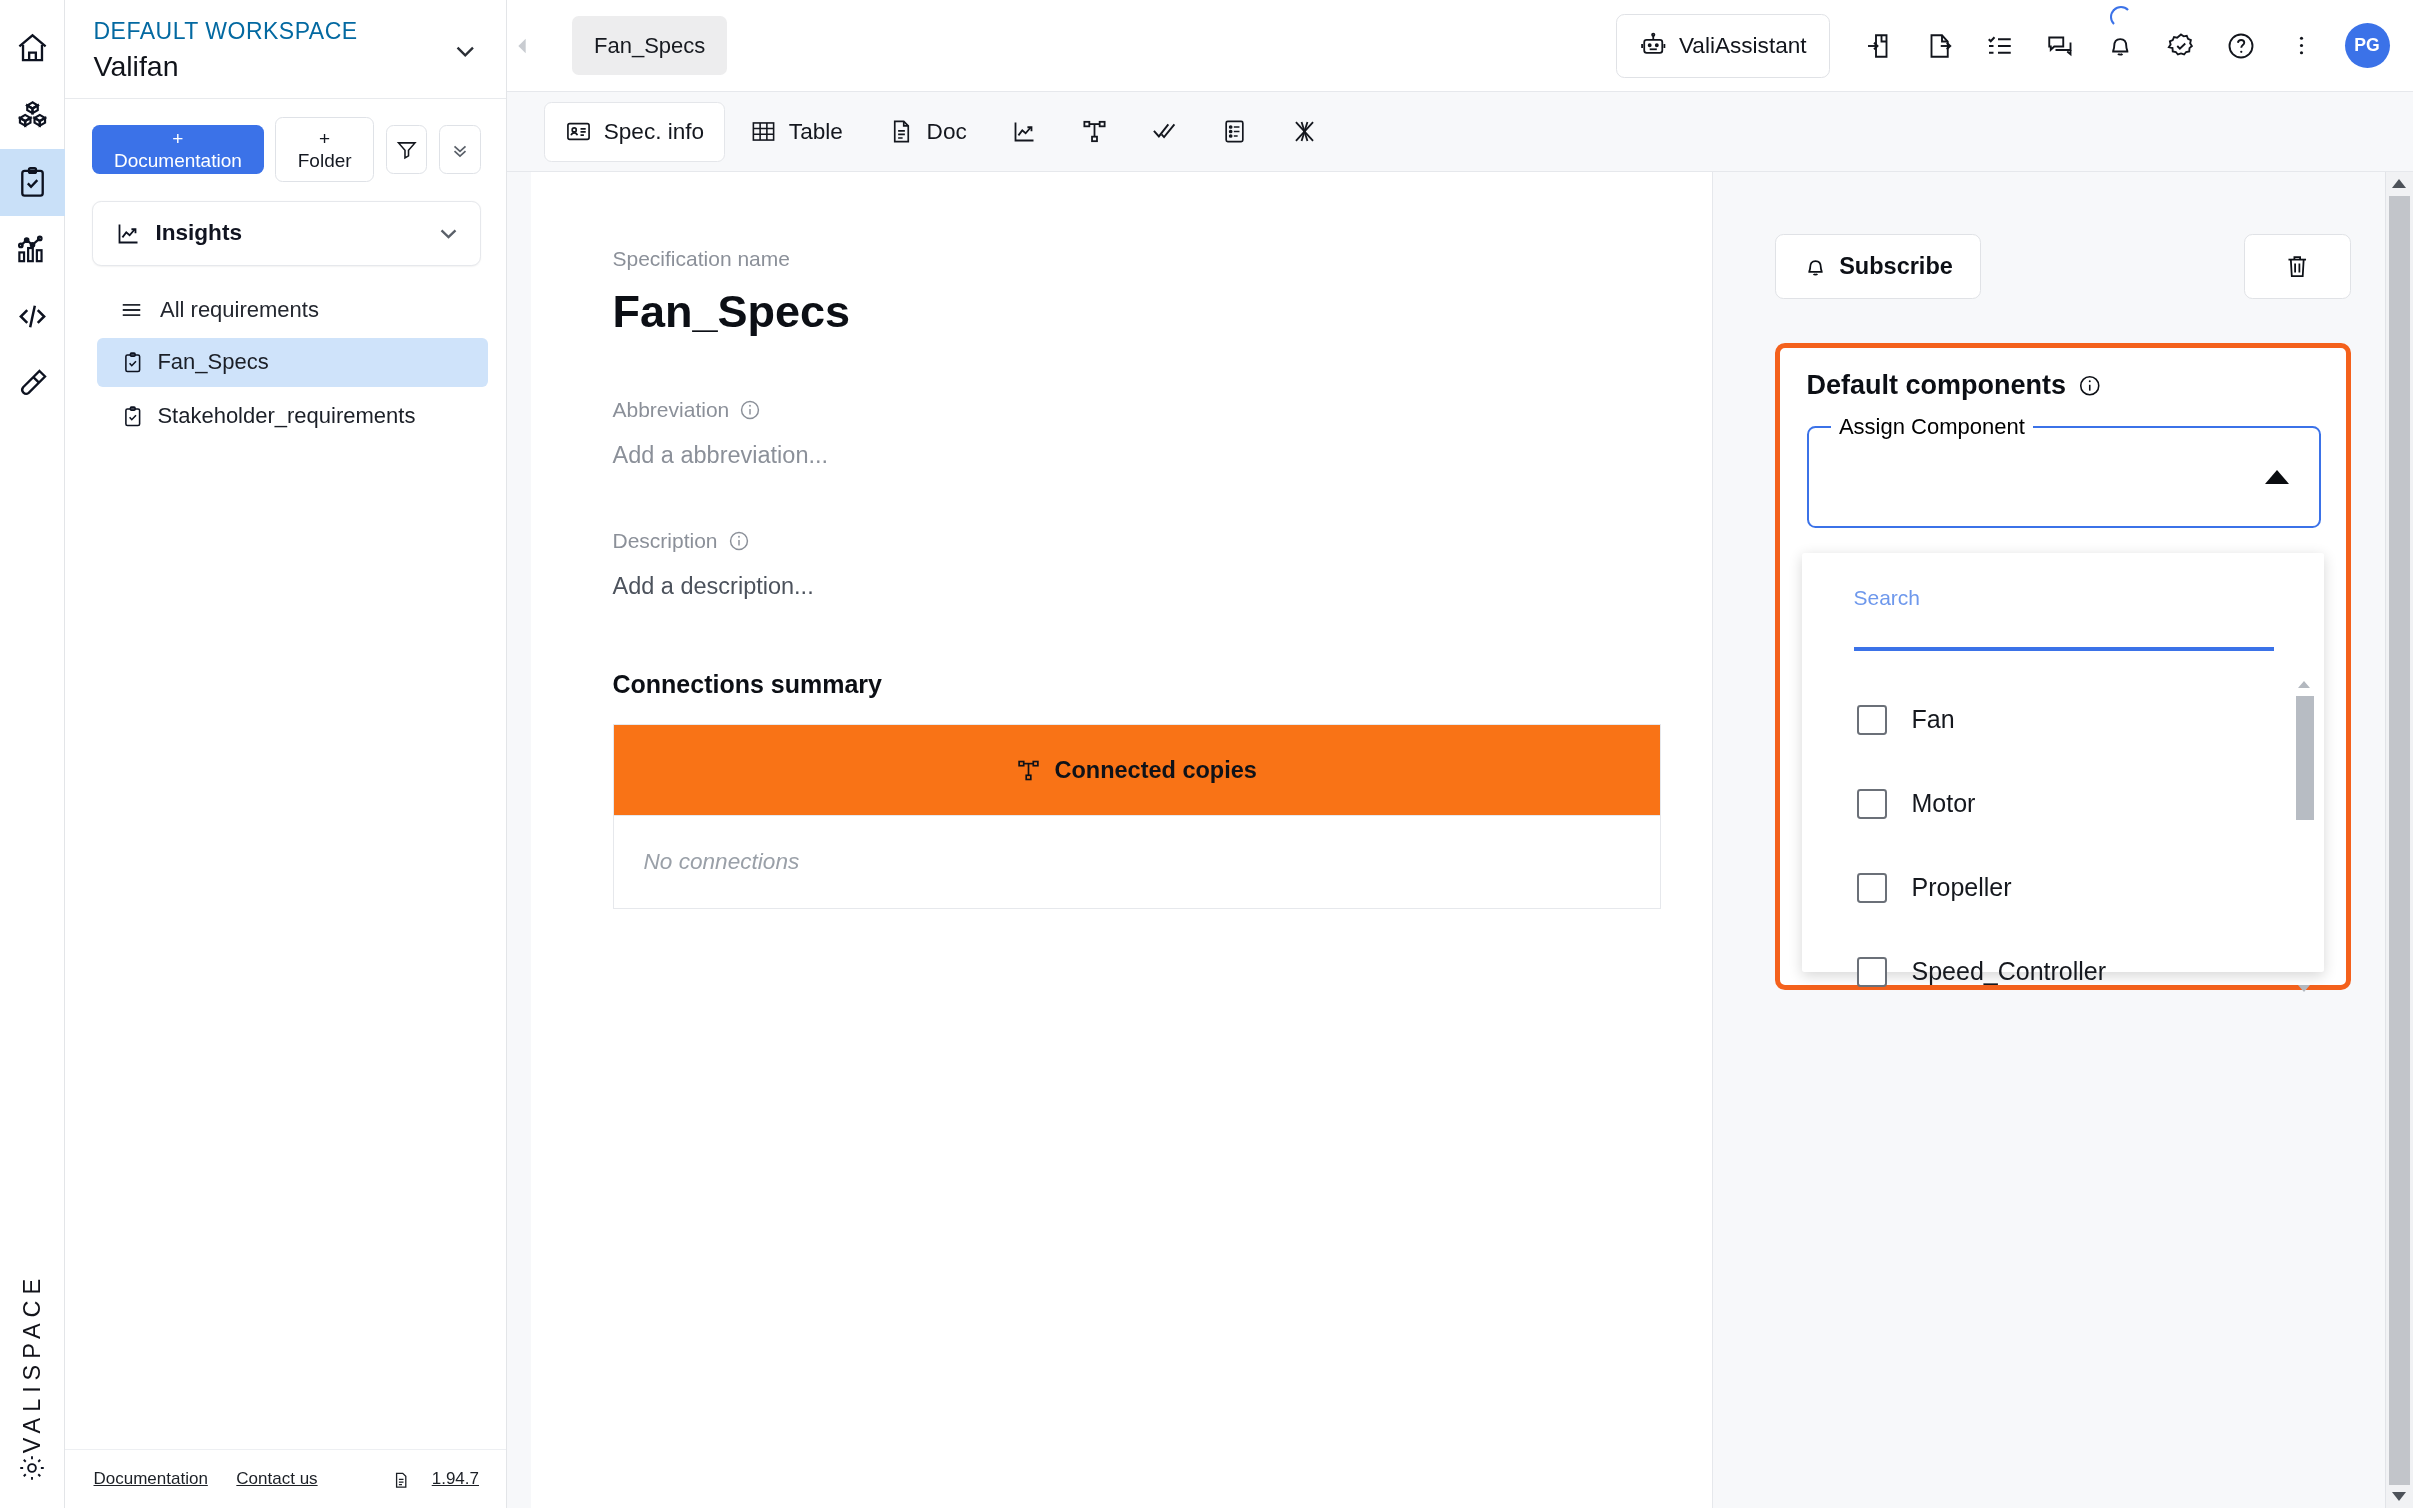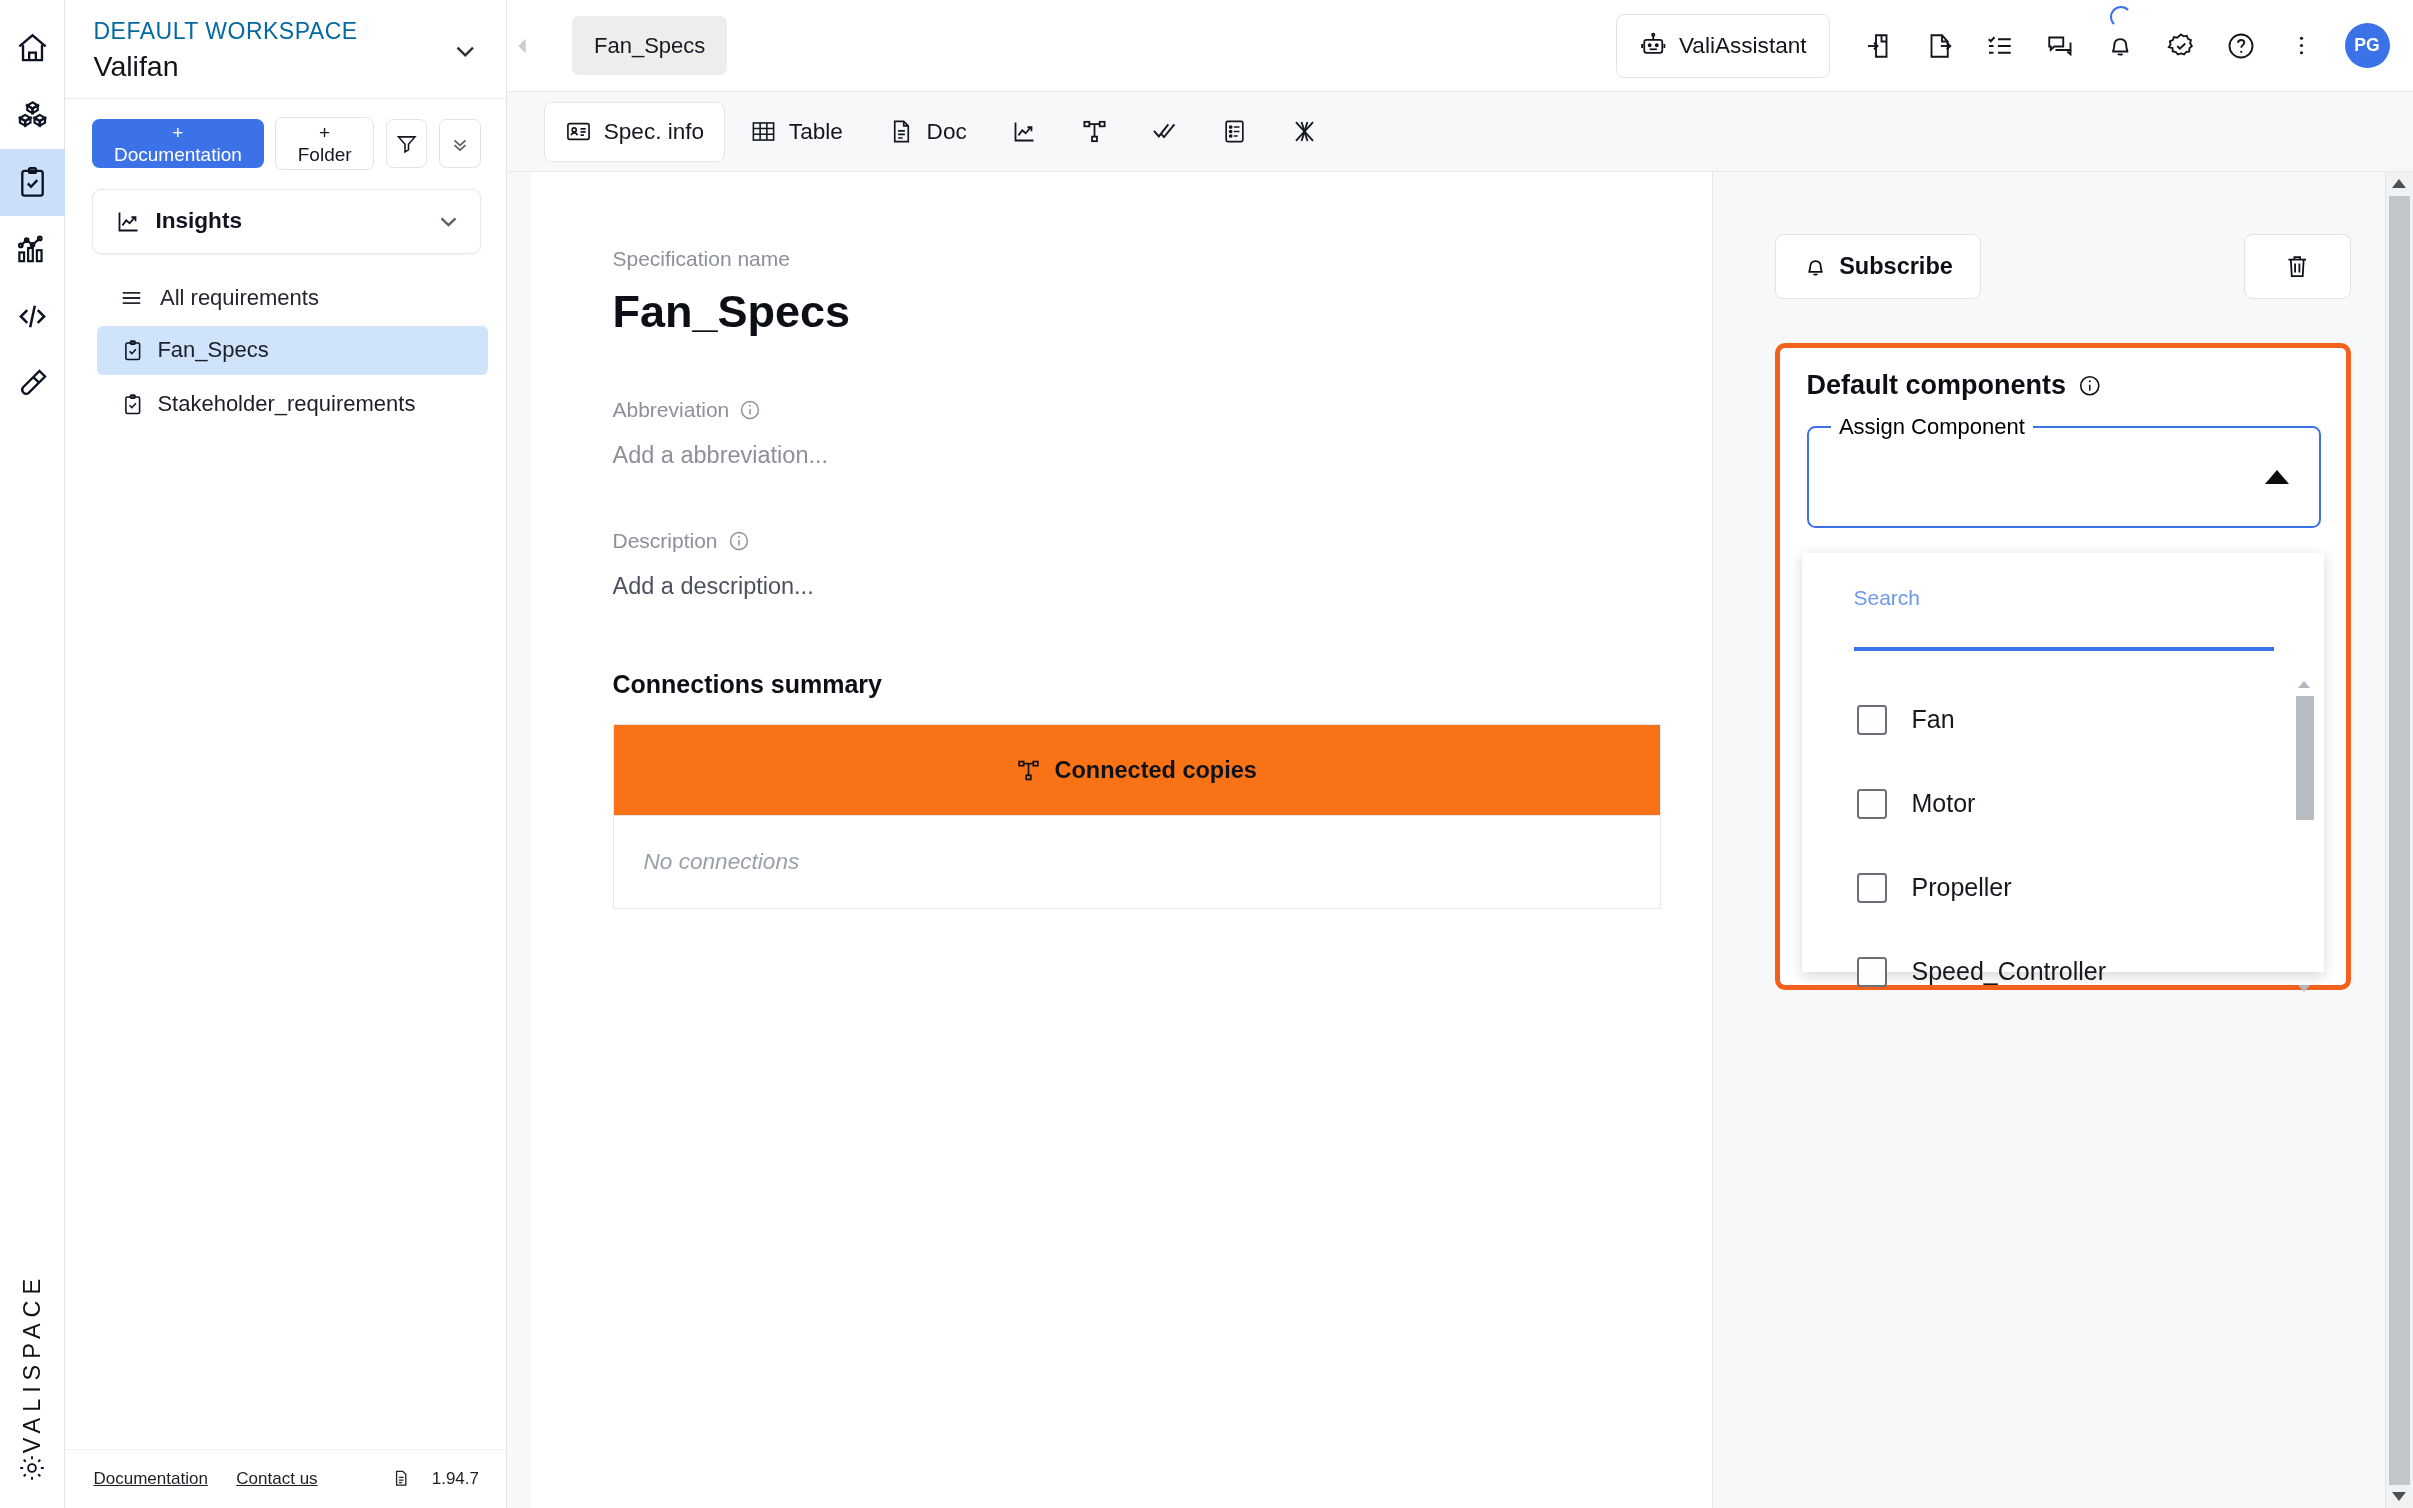--- a/index.html
+++ b/index.html
@@ -53,21 +53,21 @@
 
   .sb-actions { display: flex; gap: 11.7px; padding: 18.4px 25px 0 27px; align-items: center; }
   .btn-primary {
     background: #3b72e8; color: #fff; border: none; border-radius: 7.5px;
     height: 49px; padding: 0 22px; font-size: 19px; cursor: pointer;
     display: flex; align-items: center; gap: 7.5px;
     font-family: "Liberation Sans", sans-serif;
   }
   .btn-outline {
     background: #fff; color: #141821; border: 1.7px solid #dfe2e7; border-radius: 7.5px;
-    height: 53px; padding: 0 18.4px; font-size: 19px; cursor: pointer;
+    height: 65px; padding: 0 18.4px; font-size: 19px; cursor: pointer;
     display: flex; align-items: center; gap: 7.5px;
     font-family: "Liberation Sans", sans-serif;
   }
   .btn-icon-sq {
     background: #fff; border: 1.7px solid #dfe2e7; border-radius: 7.5px;
     width: 49px; height: 49px; display: flex; align-items: center; justify-content: center;
     cursor: pointer;
   }
   .insights-card {
     margin: 18.4px 25px 0 27px; height: 65px;
@@ -92,21 +92,21 @@
     border-radius: 5.9px; font-size: 22px; color: #1b1f27; cursor: pointer;
   }
   .tree-item.selected { background: #cfe3fa; }
 
   .sb-footer {
     height: 59px; display: flex; align-items: center;
     padding: 0 27px 0 28.5px; gap: 28.5px; font-size: 17px; color: #1c2026;
     border-top: 0.8px solid #edeff2;
   }
   .sb-footer a { color: #1c2026; text-decoration: underline; cursor: pointer; }
-  .sb-ver { margin-left: auto; display: flex; align-items: flex-start; gap: 21px; color: #1c2026; }
+  .sb-ver { margin-left: auto; display: flex; align-items: flex-end; gap: 21px; color: #1c2026; text-decoration: underline; }
 
   
   .content { flex: 1 1 auto; height: 1508px; display: flex; flex-direction: column; background: #fff; min-width: 0; }
 
   .topbar {
     height: 92px; background: #fff; display: flex; align-items: center;
     padding: 0 23.5px 0 0; border-bottom: 0.8px solid #e6e8ec; position: relative;
   }
   .collapse-arrow { width: 30px; display: flex; align-items: center; justify-content: center; cursor: pointer; }
   .tabchip {

